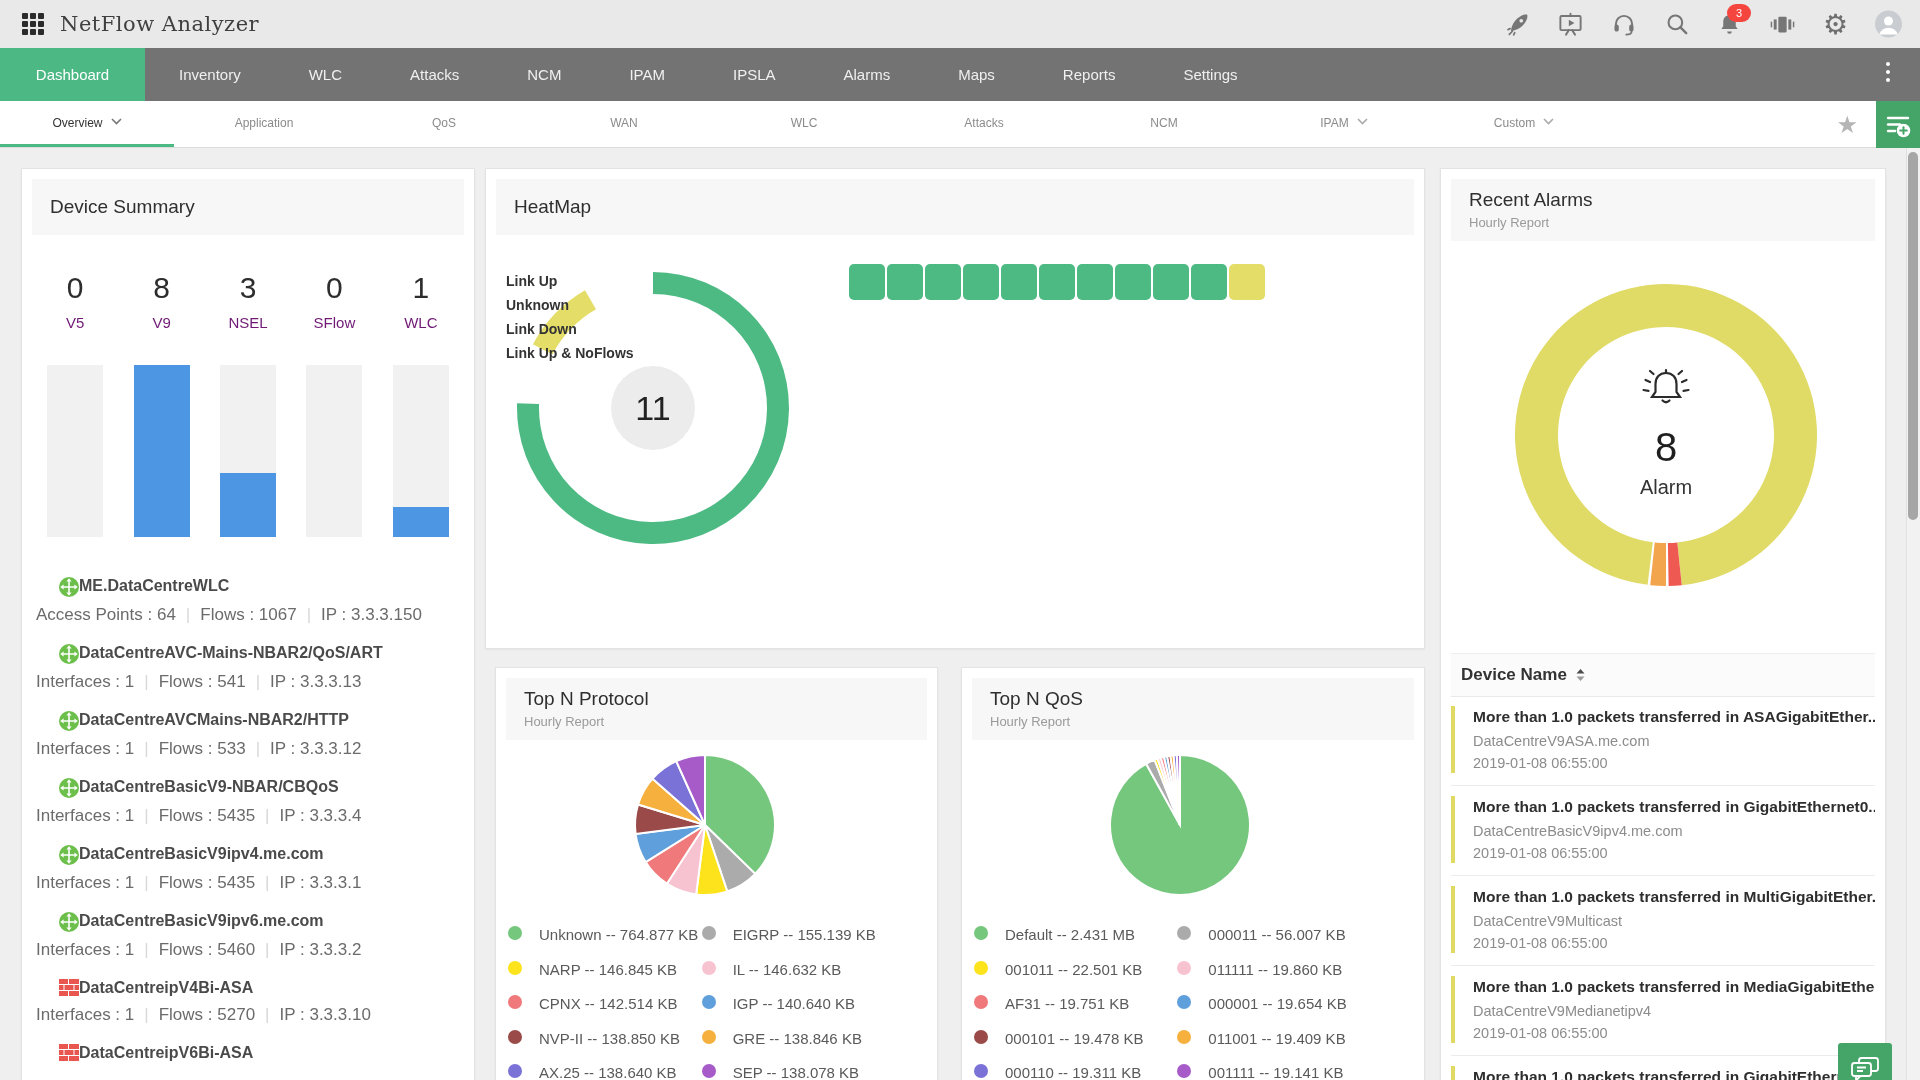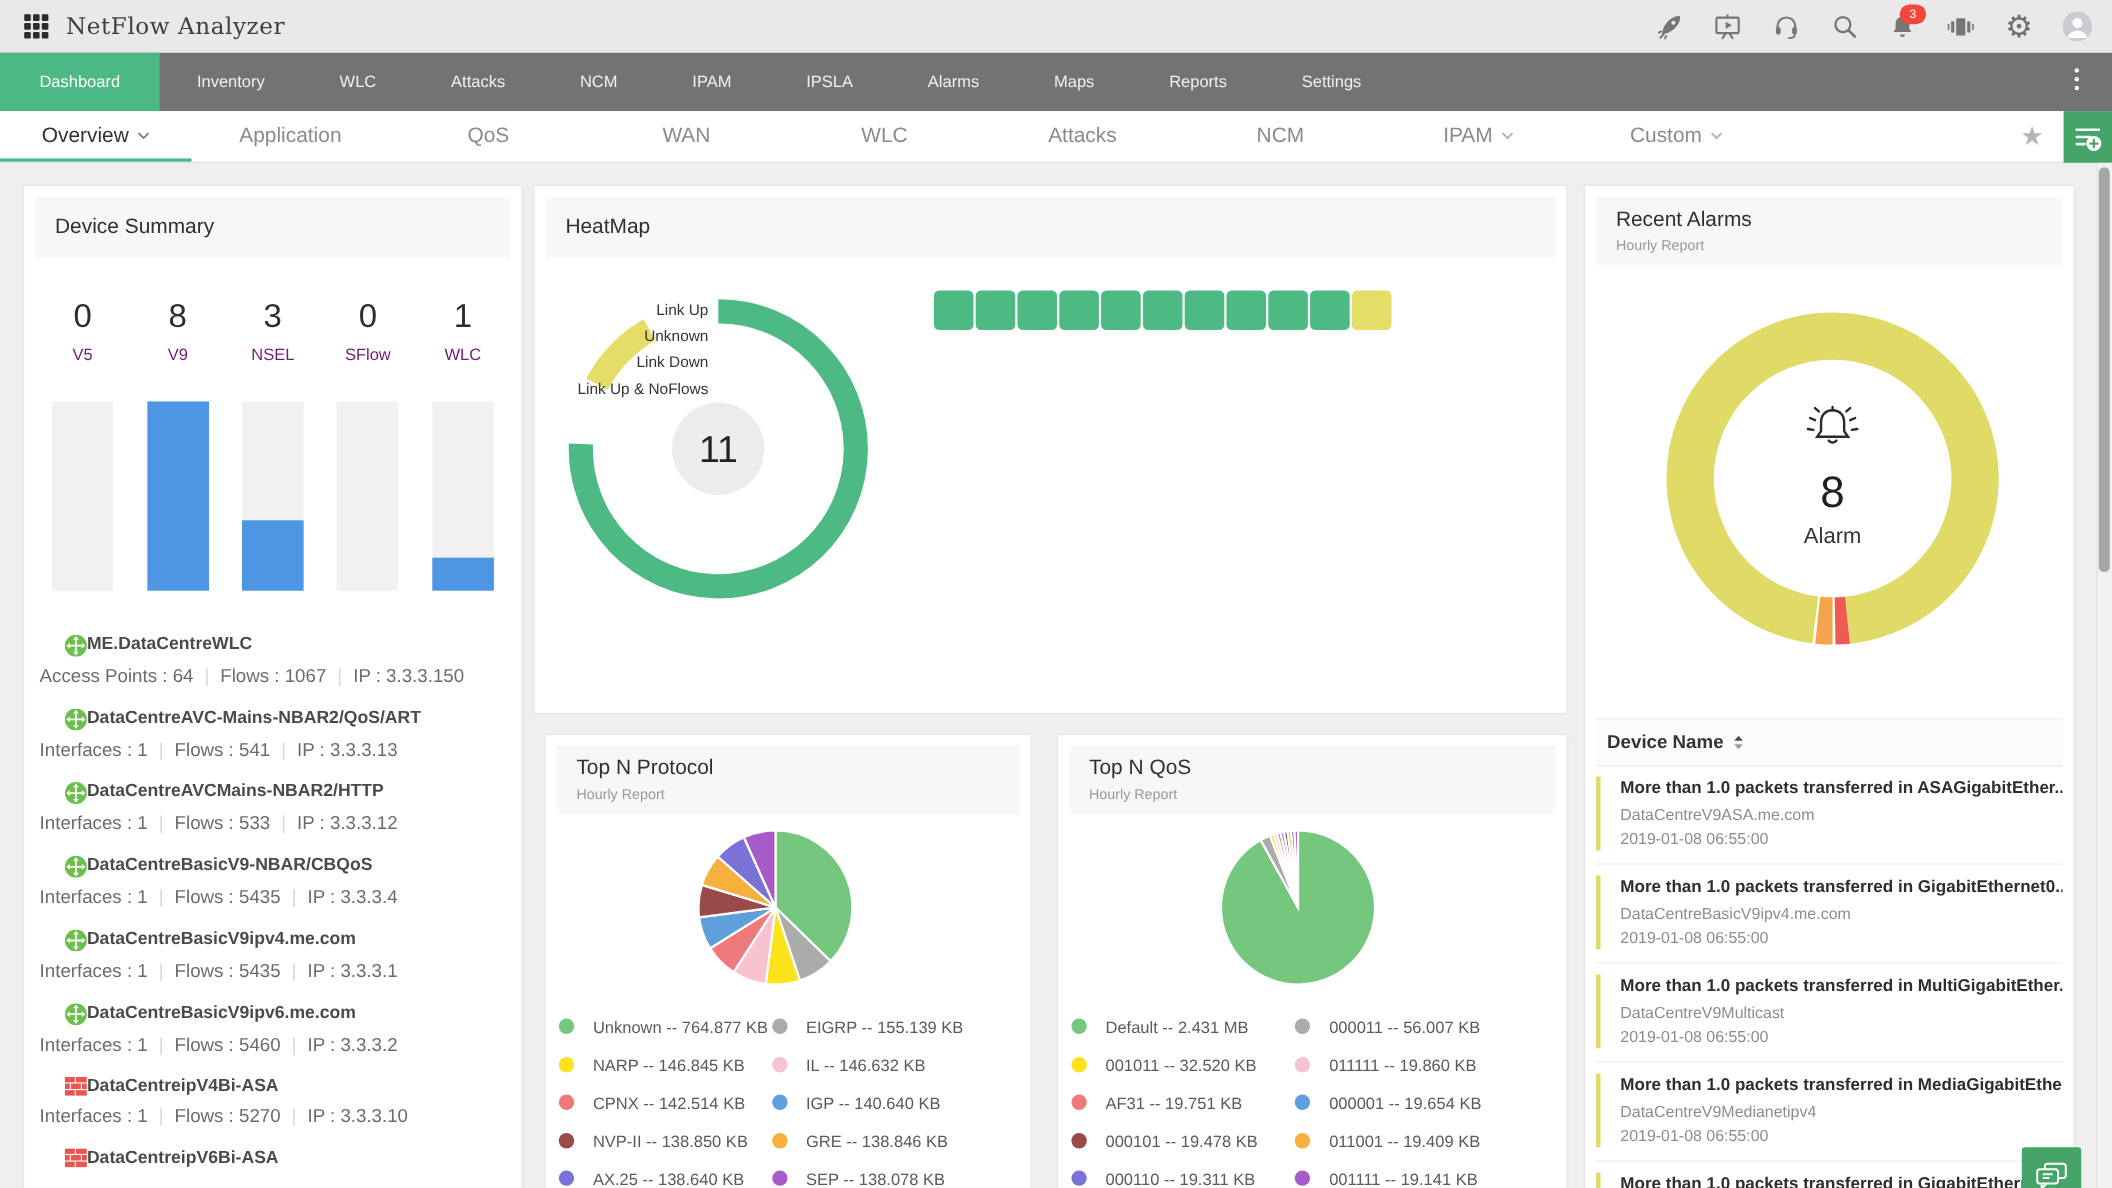--- a/index.html
+++ b/index.html
@@ -23,21 +23,21 @@
   #mainnav{left:0;top:48px;width:1920px;height:53px;background:#737373;}
   #mainnav ul{margin:0;padding:0;list-style:none;display:flex;height:53px;}
   #mainnav li{line-height:53px;padding:0 34px;color:#f0f0f0;font-size:15px;cursor:pointer;white-space:nowrap;}
   #mainnav li.active{background:#4cb985;color:#fff;width:145px;padding:0;text-align:center;}
   #kebab{position:absolute;right:30px;top:14px;display:flex;flex-direction:column;gap:4px;cursor:pointer;}
   #kebab i{width:4px;height:4px;border-radius:50%;background:#fff;}
 
   
   #subnav{left:0;top:101px;width:1920px;height:47px;background:#fff;border-bottom:1px solid #dcdcdc;box-sizing:border-box;}
   #subnav-list{display:flex;height:46px;}
-  .subtab{width:180px;height:43px;line-height:45px;text-align:center;color:#8b8b8b;font-size:19px;cursor:pointer;white-space:nowrap;}
+  .subtab{width:180px;height:43px;line-height:45px;text-align:center;color:#8b8b8b;font-size:12px;cursor:pointer;white-space:nowrap;}
   .subtab.active{width:174px;color:#333;border-bottom:3px solid #4cb985;}
   .subtab svg{margin-left:8px;vertical-align:2px;}
   #fav-star{position:absolute;right:62px;top:0;height:47px;line-height:47px;font-size:24px;color:#b5b5b5;cursor:pointer;}
   #add-dash-btn{position:absolute;right:0;top:0;width:44px;height:47px;background:#45a467;display:flex;align-items:center;justify-content:center;cursor:pointer;}
 
   
   .card{position:absolute;background:#fff;border:1px solid #e3e3e3;box-shadow:0 1px 2px rgba(0,0,0,.05);box-sizing:border-box;}
   .card-strip{margin:10px 10px 0 10px;background:#f7f7f7;}
   .strip-line{height:56px;line-height:56px;padding-left:18px;font-size:19px;color:#2f2f2f;}
   .strip-two{height:62px;padding:10px 0 0 18px;box-sizing:border-box;}
@@ -53,21 +53,21 @@
   .bar-fill{position:absolute;left:0;bottom:0;width:56px;background:#4d96e3;}
   #device-list{margin-top:40px;padding:0 14px;}
   .dev-item{margin-bottom:19px;}
   .dev-name-row{display:flex;align-items:flex-start;cursor:pointer;padding-left:23px;}
   .dev-name{font-size:16px;font-weight:bold;color:#4a4a4a;}
   .dev-details{margin-top:8px;font-size:17px;color:#6b6b6b;white-space:nowrap;}
   .dev-pipe{color:#d8d8d8;margin:0 10px;}
 
   #card-heatmap{left:485px;top:168px;width:940px;height:481px;}
   #hm-donut{position:absolute;left:17px;top:89px;}
-  #hm-legend{position:absolute;left:20px;top:100px;width:138px;text-align:right;}
+  #hm-legend{position:absolute;left:20px;top:100px;width:138px;text-align:left;font-weight:bold;}
   #hm-legend div{font-size:14px;color:#333;line-height:24px;}
   #hm-squares{position:absolute;left:363px;top:95px;display:flex;gap:2px;}
   .hm-sq{width:36px;height:36px;border-radius:5px;cursor:pointer;}
 
   .pie-card .pie-svg{position:absolute;top:77px;}
   .legend{position:absolute;top:258px;left:12px;right:8px;display:grid;grid-template-columns:46% 54%;grid-auto-rows:34.5px;}
   .leg-item{display:flex;align-items:flex-start;}
   .leg-dot{width:14px;height:14px;border-radius:50%;margin-right:17px;flex:0 0 14px;}
   .leg-label{font-size:15px;color:#5a5a5a;white-space:nowrap;overflow:hidden;}
   #card-protocol{left:495px;top:667px;width:443px;height:520px;}
@@ -541,21 +541,21 @@
       <div class="leg-item">
         <span class="leg-dot" style="background: rgb(118, 199, 126);"></span>
         <span class="leg-label">Default -- 2.431 MB</span>
       </div>
       <div class="leg-item">
         <span class="leg-dot" style="background: rgb(171, 171, 171);"></span>
         <span class="leg-label">000011 -- 56.007 KB</span>
       </div>
       <div class="leg-item">
         <span class="leg-dot" style="background: rgb(253, 227, 27);"></span>
-        <span class="leg-label">001011 -- 32.520 KB</span>
+        <span class="leg-label">001011 -- 22.501 KB</span>
       </div>
       <div class="leg-item">
         <span class="leg-dot" style="background: rgb(248, 195, 208);"></span>
         <span class="leg-label">011111 -- 19.860 KB</span>
       </div>
       <div class="leg-item">
         <span class="leg-dot" style="background: rgb(240, 121, 123);"></span>
         <span class="leg-label">AF31 -- 19.751 KB</span>
       </div>
       <div class="leg-item">

